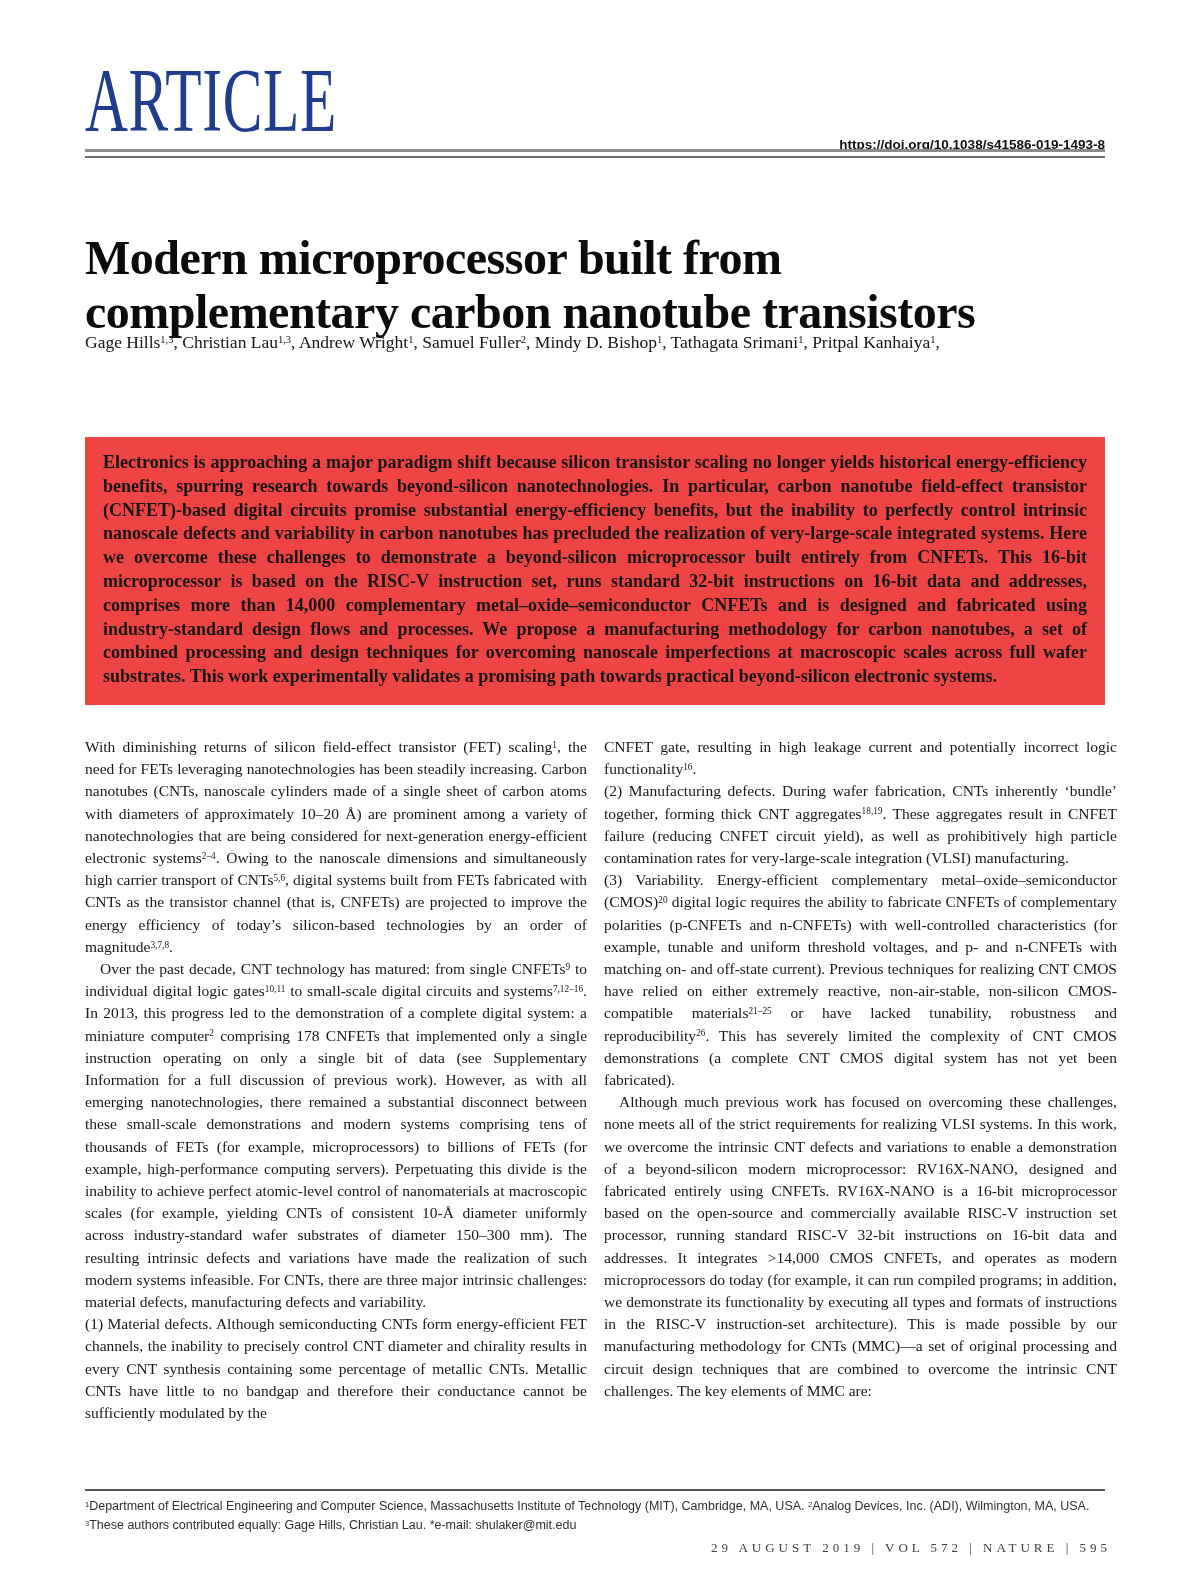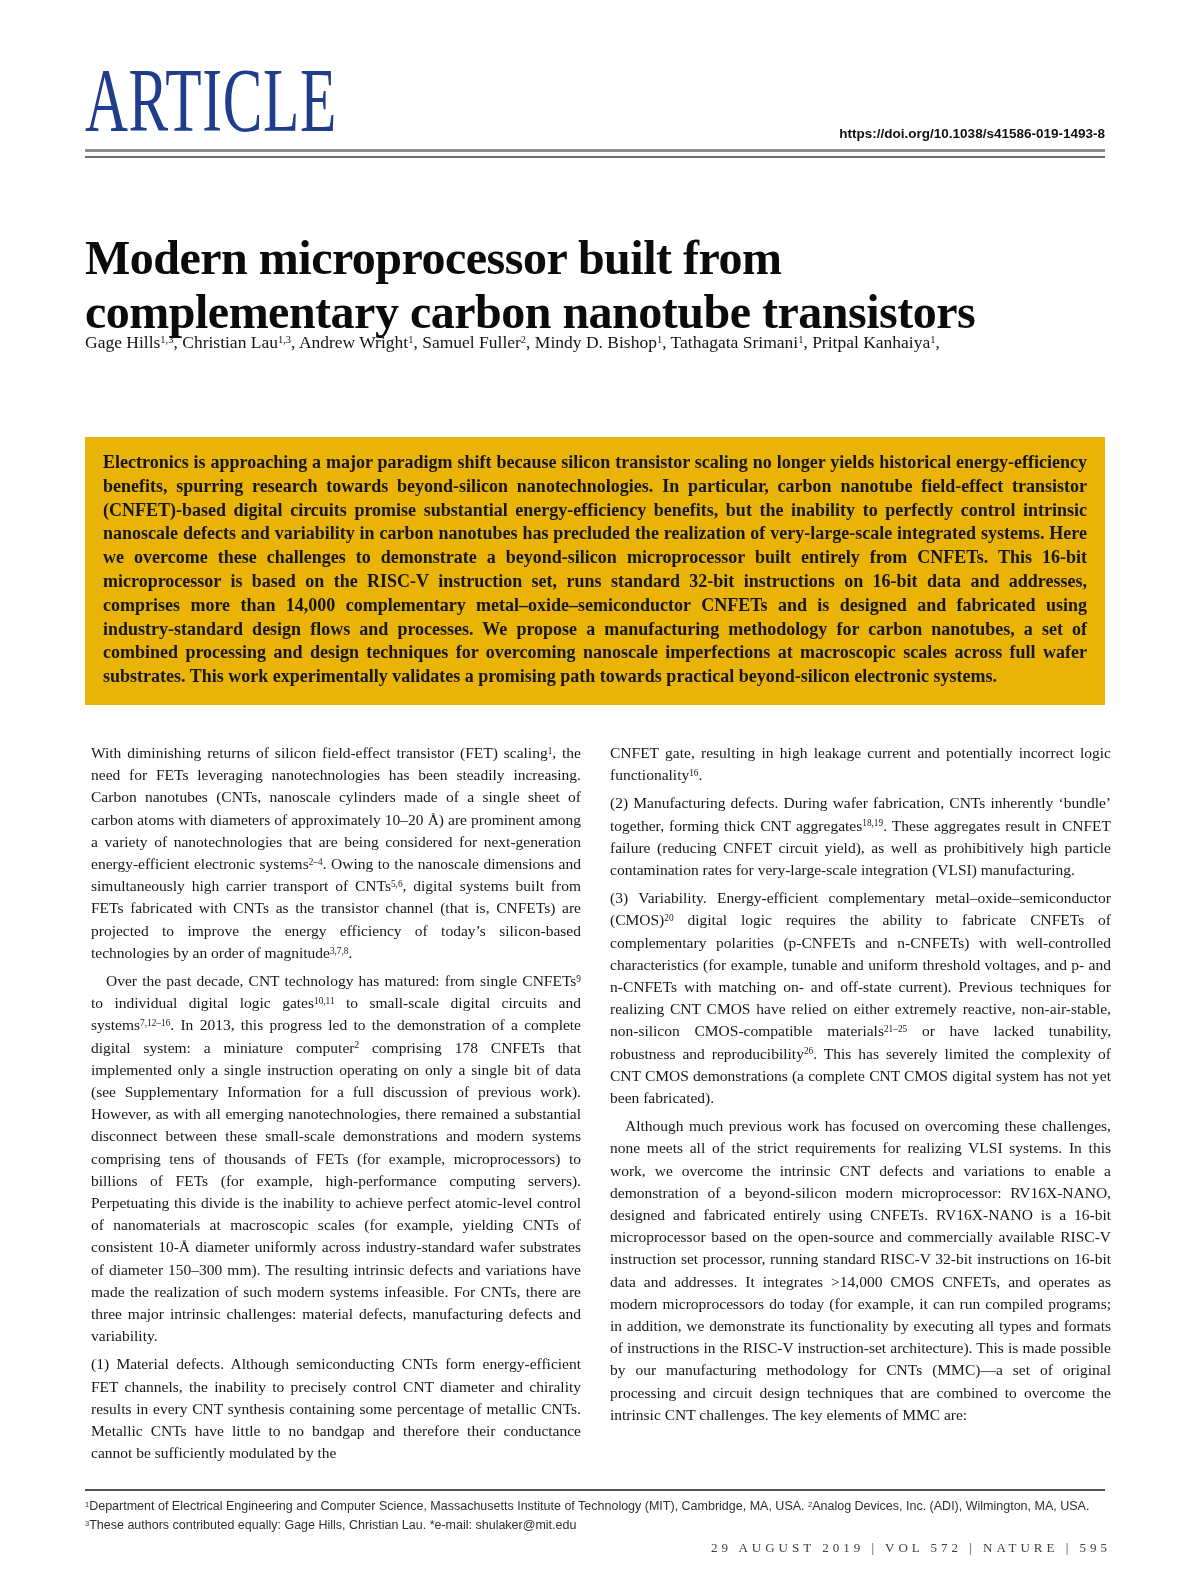--- a/index.html
+++ b/index.html
@@ -13,21 +13,21 @@
   }
   .kicker {
     position:absolute; left:85px; top:56px;
     font-size:90px; line-height:1;
     color:#1f3d8c;
     transform:scaleX(0.66); transform-origin:0 0;
     letter-spacing:1px;
     white-space:nowrap;
   }
   .doi {
-    position:absolute; right:83px; top:126px;
+    position:absolute; right:83px; top:137px;
     font-family:"Liberation Sans", "DejaVu Sans", sans-serif;
     font-weight:bold; font-size:13.5px; color:#101010;
     text-decoration:none;
   }
   .header-rule { position:absolute; left:85px; right:83px; top:149px; }
   .header-rule .r1 { height:2.5px; background:#8c8c8c; margin-bottom:4px; }
   .header-rule .r2 { height:2.5px; background:#6e6e6e; }
 
   .title {
     position:absolute; left:85px; top:203px; right:60px;
@@ -39,35 +39,35 @@
   .authors {
     position:absolute; left:85px; right:83px; top:329px;
     font-size:17.5px; line-height:26px; color:#141414;
   }
   .authors span { display:block; }
 
   sup { font-size:60%; vertical-align:baseline; position:relative; top:-0.45em; line-height:0; }
 
   .abstract {
     position:absolute; left:85px; right:83px; top:437px;
-    background:#eab308;
+    background:#ef4444;
     padding:14px 18px 16px 18px;
     font-size:18px; font-weight:bold; line-height:23.8px;
     text-align:justify; color:#161616;
     box-sizing:border-box;
   }
 
   .column {
     position:absolute; top:736px;
     font-size:15.5px; line-height:22.2px;
     text-align:justify; color:#171717;
   }
   .column-left  { left:85px;  width:502px; }
   .column-right { left:604px; width:513px; }
-  .body-p { margin:6px; }
+  .body-p { margin:0; }
   .body-p.indent { text-indent:15px; }
 
   .footnote-rule {
     position:absolute; left:85px; right:83px; top:1489px;
     height:2px; background:#525252;
   }
   .footnote {
     position:absolute; left:85px; right:83px; top:1497px;
     font-family:"Liberation Sans", "DejaVu Sans", sans-serif;
     font-size:12.5px; line-height:19px; color:#2e2e2e;

